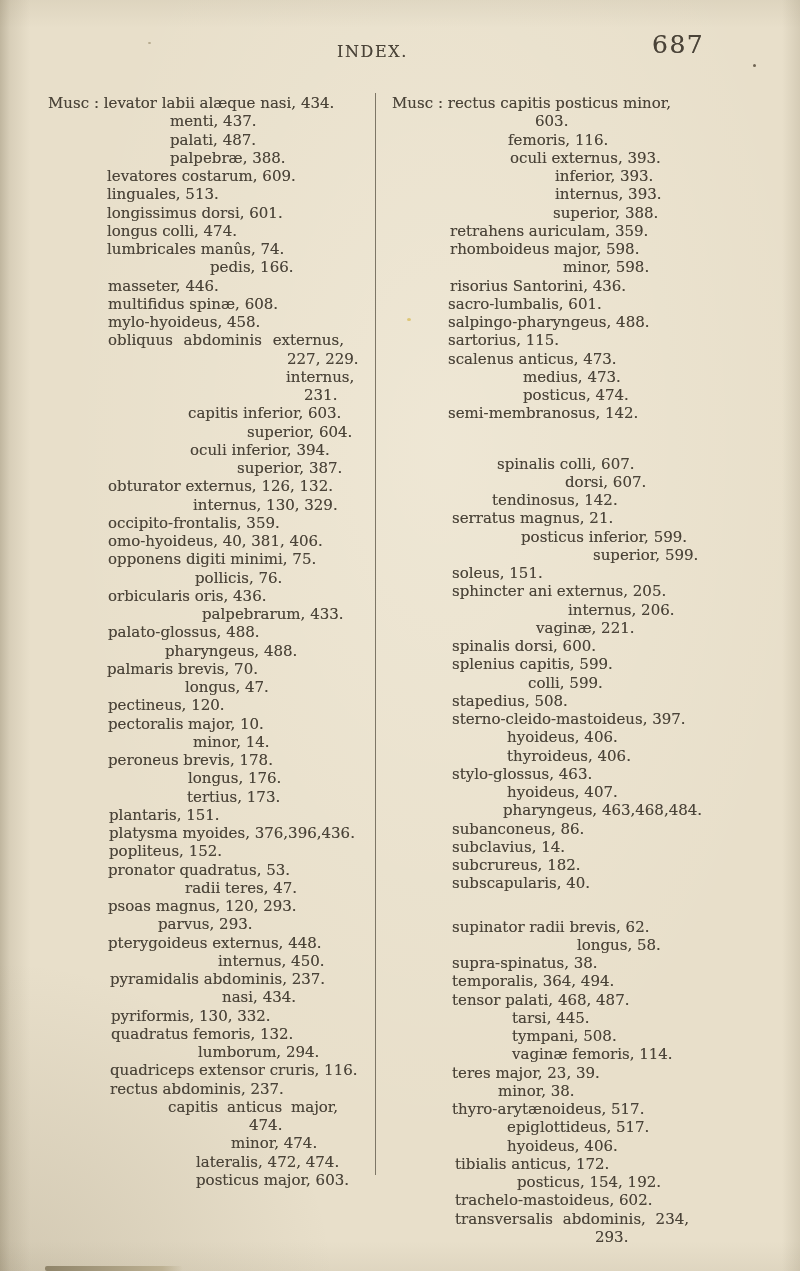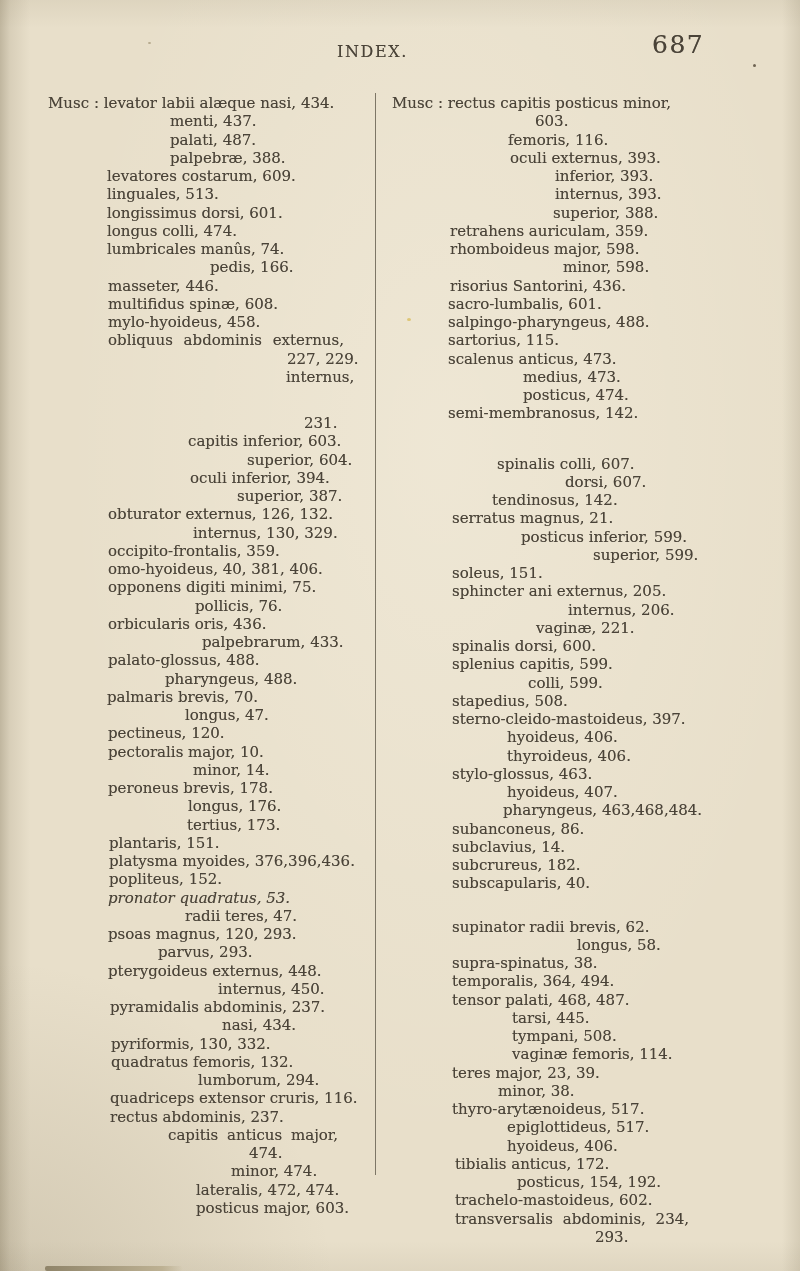--- a/index.html
+++ b/index.html
@@ -73,21 +73,21 @@
       <div class="line" style="padding-left: 59px;">longissimus dorsi, 601.</div>
       <div class="line" style="padding-left: 59px;">longus colli, 474.</div>
       <div class="line" style="padding-left: 59px;">lumbricales manûs, 74.</div>
       <div class="line" style="padding-left: 162px;">pedis, 166.</div>
       <div class="line" style="padding-left: 60px;">masseter, 446.</div>
       <div class="line" style="padding-left: 60px;">multifidus spinæ, 608.</div>
       <div class="line" style="padding-left: 60px;">mylo-hyoideus, 458.</div>
       <div class="line" style="padding-left: 60px; word-spacing: 6px;">obliquus abdominis externus,</div>
       <div class="line" style="padding-left: 239px;">227, 229.</div>
       <div class="line" style="padding-left: 238px;">internus,</div>
-      <div class="line" style="padding-left: 256px; margin-top: 28px;">231.</div>
+      <div class="line" style="padding-left: 256px;">231.</div>
       <div class="line" style="padding-left: 140px;">capitis inferior, 603.</div>
       <div class="line" style="padding-left: 199px;">superior, 604.</div>
       <div class="line" style="padding-left: 142px;">oculi inferior, 394.</div>
       <div class="line" style="padding-left: 189px;">superior, 387.</div>
       <div class="line" style="padding-left: 60px;">obturator externus, 126, 132.</div>
       <div class="line" style="padding-left: 145px;">internus, 130, 329.</div>
       <div class="line" style="padding-left: 60px;">occipito-frontalis, 359.</div>
       <div class="line" style="padding-left: 60px;">omo-hyoideus, 40, 381, 406.</div>
       <div class="line" style="padding-left: 60px;">opponens digiti minimi, 75.</div>
       <div class="line" style="padding-left: 147px;">pollicis, 76.</div>
@@ -99,21 +99,21 @@
       <div class="line" style="padding-left: 137px;">longus, 47.</div>
       <div class="line" style="padding-left: 60px;">pectineus, 120.</div>
       <div class="line" style="padding-left: 60px;">pectoralis major, 10.</div>
       <div class="line" style="padding-left: 145px;">minor, 14.</div>
       <div class="line" style="padding-left: 60px;">peroneus brevis, 178.</div>
       <div class="line" style="padding-left: 140px;">longus, 176.</div>
       <div class="line" style="padding-left: 139px;">tertius, 173.</div>
       <div class="line" style="padding-left: 61px;">plantaris, 151.</div>
       <div class="line" style="padding-left: 61px;">platysma myoides, 376,396,436.</div>
       <div class="line" style="padding-left: 61px;">popliteus, 152.</div>
-      <div class="line" style="padding-left: 60px; font-style: italic;">pronator quadratus, 53.</div>
+      <div class="line" style="padding-left: 60px;">pronator quadratus, 53.</div>
       <div class="line" style="padding-left: 137px;">radii teres, 47.</div>
       <div class="line" style="padding-left: 60px;">psoas magnus, 120, 293.</div>
       <div class="line" style="padding-left: 110px;">parvus, 293.</div>
       <div class="line" style="padding-left: 60px;">pterygoideus externus, 448.</div>
       <div class="line" style="padding-left: 170px;">internus, 450.</div>
       <div class="line" style="padding-left: 62px;">pyramidalis abdominis, 237.</div>
       <div class="line" style="padding-left: 174px;">nasi, 434.</div>
       <div class="line" style="padding-left: 63px;">pyriformis, 130, 332.</div>
       <div class="line" style="padding-left: 63px;">quadratus femoris, 132.</div>
       <div class="line" style="padding-left: 150px;">lumborum, 294.</div>

